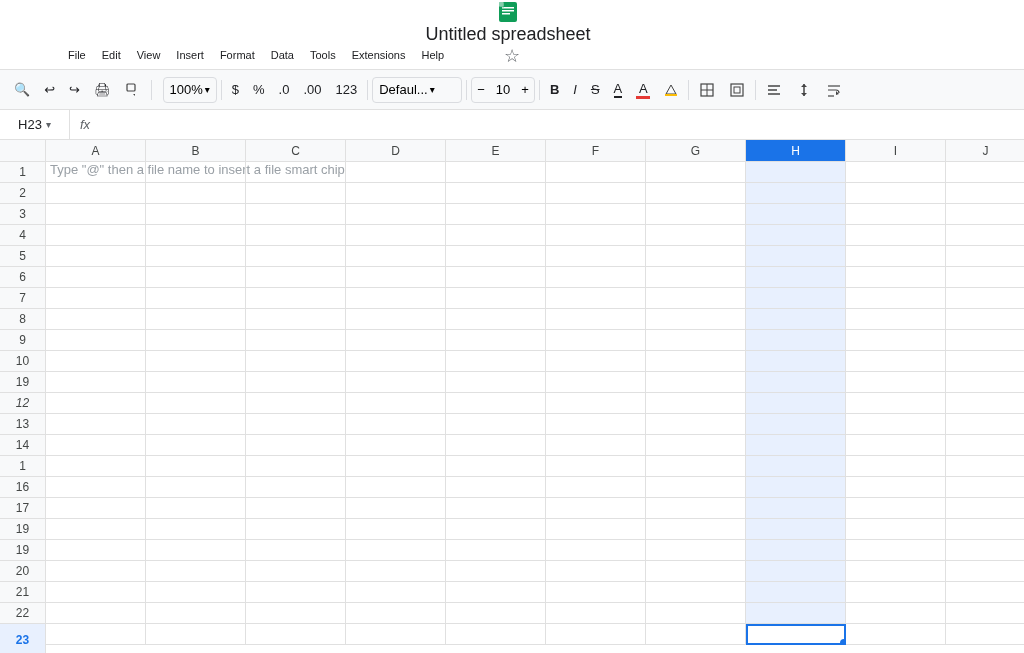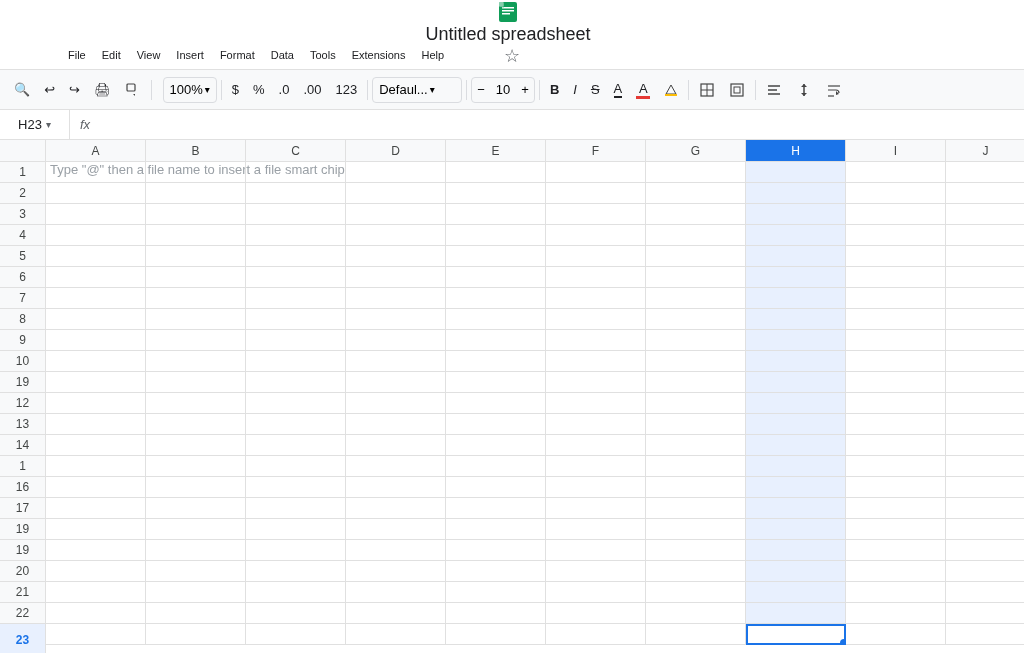--- a/index.html
+++ b/index.html
@@ -419,21 +419,21 @@
         <div class="row-num" style="height: 21px;">2</div>
         <div class="row-num" style="height: 21px;">3</div>
         <div class="row-num" style="height: 21px;">4</div>
         <div class="row-num" style="height: 21px;">5</div>
         <div class="row-num" style="height: 21px;">6</div>
         <div class="row-num" style="height: 21px;">7</div>
         <div class="row-num" style="height: 21px;">8</div>
         <div class="row-num" style="height: 21px;">9</div>
         <div class="row-num" style="height: 21px;">10</div>
         <div class="row-num" style="height: 21px;">19</div>
-        <div class="row-num" style="height: 21px;">12</div>
+        <div class="row-num" style="height: 21px; font-style: italic;">12</div>
         <div class="row-num" style="height: 21px;">13</div>
         <div class="row-num" style="height: 21px;">14</div>
         <div class="row-num" style="height: 21px;">1</div>
         <div class="row-num" style="height: 21px;">16</div>
         <div class="row-num" style="height: 21px;">17</div>
         <div class="row-num" style="height: 21px;">19</div>
         <div class="row-num" style="height: 21px;">19</div>
         <div class="row-num" style="height: 21px;">20</div>
         <div class="row-num" style="height: 21px;">21</div>
         <div class="row-num" style="height: 21px;">22</div>

